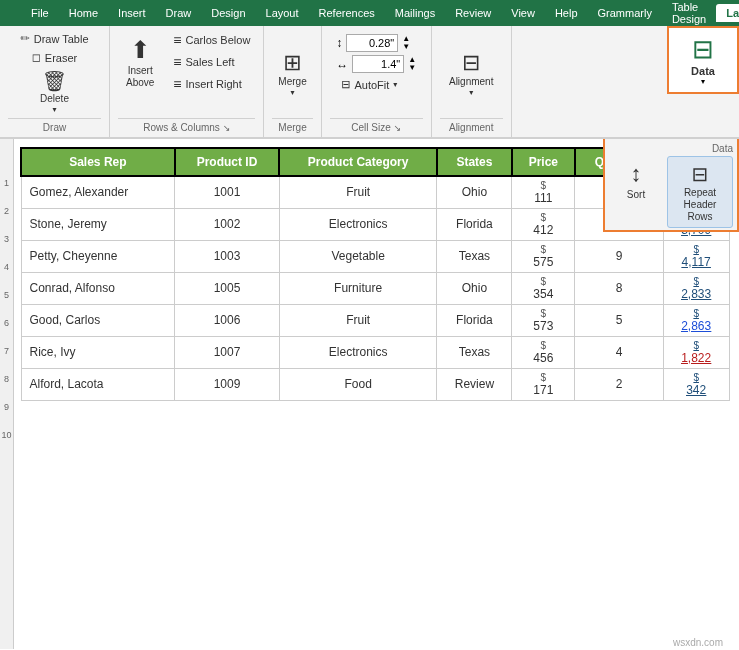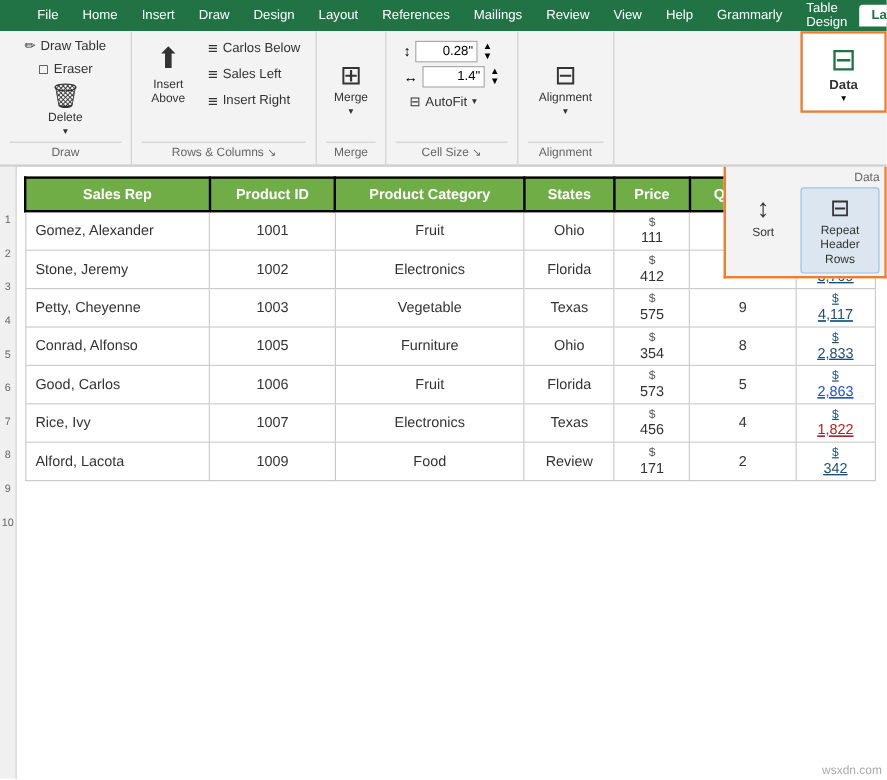--- a/index.html
+++ b/index.html
@@ -164,21 +164,21 @@
       color: #666;
       text-align: center;
       height: 28px;
       line-height: 28px;
     }
 
     
     .watermark {
       position: fixed;
       bottom: 2px;
-      right: 4px;
+      right: 16px;
       font-size: 10px;
       color: #aaa;
     }
   </style>
 </head>
 <body>
 
 <div class="main-layout">
 
   <div class="tab-bar">

